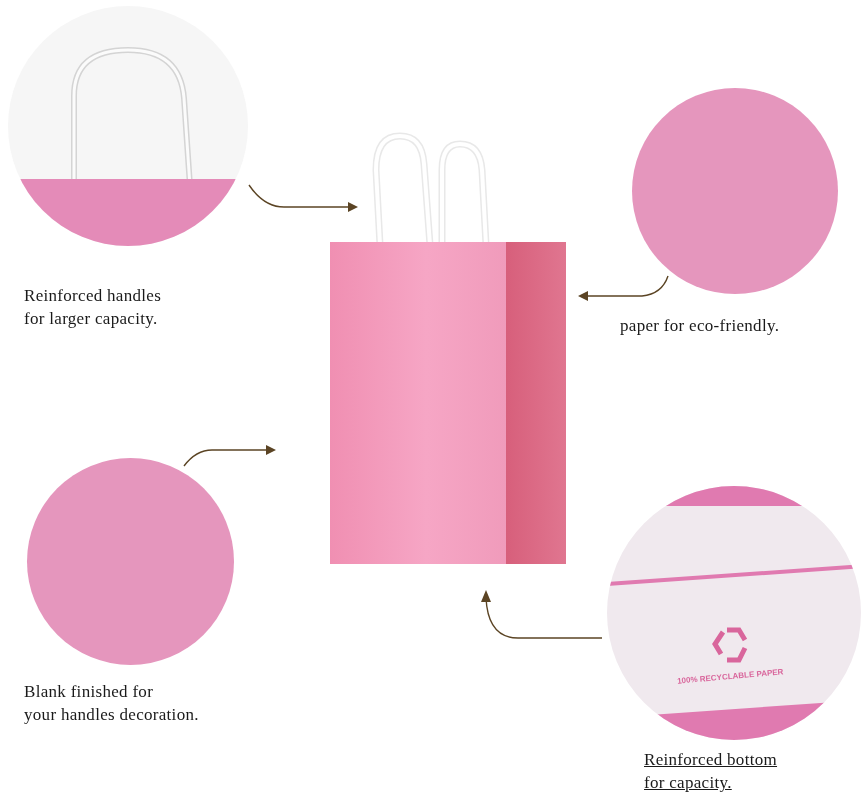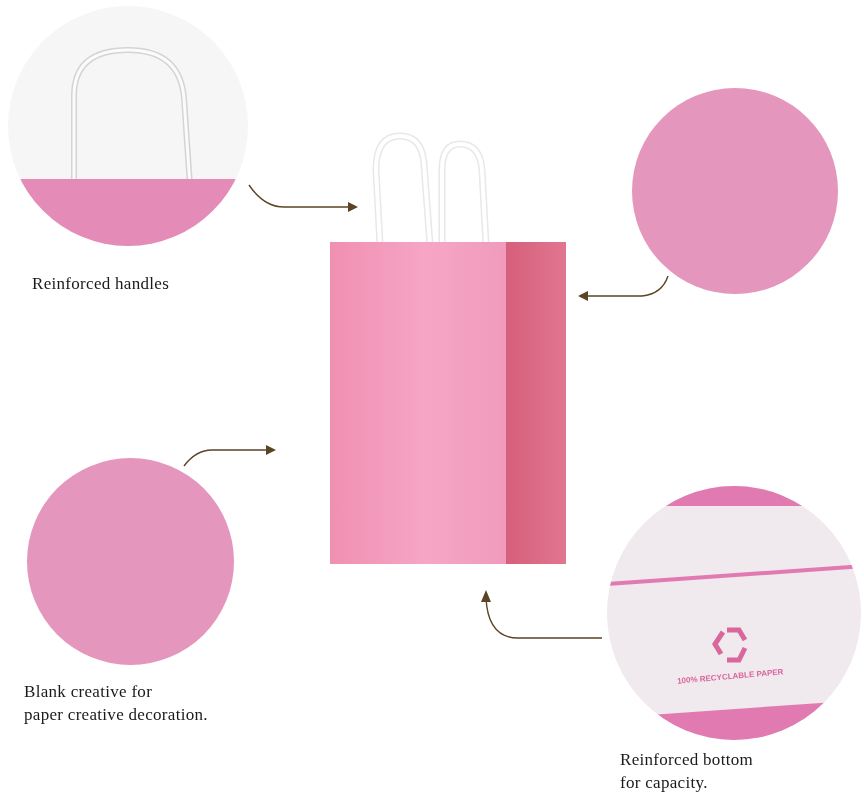--- a/index.html
+++ b/index.html
@@ -19,34 +19,36 @@
 </head>
 <body>
 
 <div class="abs circle" style="left:8px; top:6px; width:240px; height:240px; background:#f6f6f6;">
   <svg width="240" height="240" style="left:0;top:0;">
     <path d="M66 180 L66 90 Q66 44 120 44 Q172 44 176 92 L182 180" fill="none" stroke="#d4d4d4" stroke-width="6"></path>
     <path d="M66 180 L66 90 Q66 44 120 44 Q172 44 176 92 L182 180" fill="none" stroke="#fbfbfb" stroke-width="3"></path>
   </svg>
   <div style="position:absolute; left:0; top:173px; width:240px; height:80px; background:#e48bb8;"></div>
 </div>
-<div class="caption" style="left:24px; top:272px;margin-left:8px;">
+<div class="caption" style="left:24px; top:284px;">
   <div>Reinforced handles</div>
+  <div>for larger capacity.</div>
 </div>
 <svg width="130" height="40" style="left:244px; top:185px;">
   <path d="M5 0 Q20 22 40 22 L110 22" fill="none" stroke="#5b4424" stroke-width="1.4"></path>
   <path d="M104 17 L114 22 L104 27 Z" fill="#5b4424"></path>
 </svg>
 
 <div class="abs circle" style="left:632px; top:88px; width:206px; height:206px; background:#e596bd;"></div>
 <svg width="100" height="40" style="left:576px; top:276px;">
   <path d="M92 0 Q86 18 66 20 L6 20" fill="none" stroke="#5b4424" stroke-width="1.4"></path>
   <path d="M12 15 L2 20 L12 25 Z" fill="#5b4424"></path>
 </svg>
 <div class="caption" style="left:620px; top:314px;">
+  <div>paper for eco-friendly.</div>
 </div>
 
 <div class="abs" style="left:330px; top:130px; width:250px; height:440px;">
   <svg width="250" height="130" style="left:0; top:0;">
     <path d="M50 115 L46 40 Q46 6 70 6 Q92 6 94 34 L100 115" fill="none" stroke="#e8e8e8" stroke-width="7"></path>
     <path d="M50 115 L46 40 Q46 6 70 6 Q92 6 94 34 L100 115" fill="none" stroke="#ffffff" stroke-width="4"></path>
     <path d="M112 115 L112 40 Q112 14 130 14 Q150 14 152 40 L156 115" fill="none" stroke="#e8e8e8" stroke-width="7"></path>
     <path d="M112 115 L112 40 Q112 14 130 14 Q150 14 152 40 L156 115" fill="none" stroke="#ffffff" stroke-width="4"></path>
   </svg>
   <div style="position:absolute; left:0; top:112px; width:176px; height:322px;
@@ -54,37 +56,37 @@
   <div style="position:absolute; left:176px; top:112px; width:60px; height:322px;
               background:linear-gradient(90deg,#d75f7b 0%,#e07690 100%);"></div>
 </div>
 
 <div class="abs circle" style="left:27px; top:458px; width:207px; height:207px; background:#e596bd;"></div>
 <svg width="100" height="40" style="left:182px; top:440px;">
   <path d="M2 26 Q14 10 30 10 L88 10" fill="none" stroke="#5b4424" stroke-width="1.4"></path>
   <path d="M84 5 L94 10 L84 15 Z" fill="#5b4424"></path>
 </svg>
 <div class="caption" style="left:24px; top:680px;">
-  <div>Blank creative for</div>
-  <div>paper creative decoration.</div>
+  <div>Blank finished for</div>
+  <div>your handles decoration.</div>
 </div>
 
 <div class="abs circle" style="left:607px; top:486px; width:254px; height:254px; background:#f0e9ee;">
   <div style="position:absolute; left:0; top:0; width:254px; height:20px; background:#e07ab0;"></div>
   <div style="position:absolute; left:0; top:96px; width:300px; height:4px; background:#e07ab0; transform:rotate(-4deg); transform-origin:left;"></div>
   <svg width="40" height="40" style="left:104px; top:140px;">
     <g fill="none" stroke="#d9669c" stroke-width="5">
       <path d="M10 28 L4 18 L12 6"></path>
       <path d="M16 4 L28 4 L34 14"></path>
       <path d="M34 22 L28 34 L16 34"></path>
     </g>
   </svg>
   <div style="position:absolute; left:70px; top:186px; font-family:'Liberation Sans',sans-serif; font-weight:bold; font-size:8px; color:#d9669c; transform:rotate(-5deg); white-space:nowrap;">100% RECYCLABLE PAPER</div>
   <div style="position:absolute; left:0; top:232px; width:300px; height:40px; background:#e07ab0; transform:rotate(-4deg); transform-origin:left;"></div>
 </div>
 <svg width="130" height="60" style="left:478px; top:588px;">
   <path d="M124 50 L40 50 Q10 50 8 10" fill="none" stroke="#5b4424" stroke-width="1.4"></path>
   <path d="M3 14 L8 2 L13 14 Z" fill="#5b4424"></path>
 </svg>
-<div class="caption" style="left:620px; top:748px;">
+<div class="caption" style="left:644px; top:748px;text-decoration:underline;">
   <div>Reinforced bottom</div>
   <div>for capacity.</div>
 </div>
 
 </body></html>

